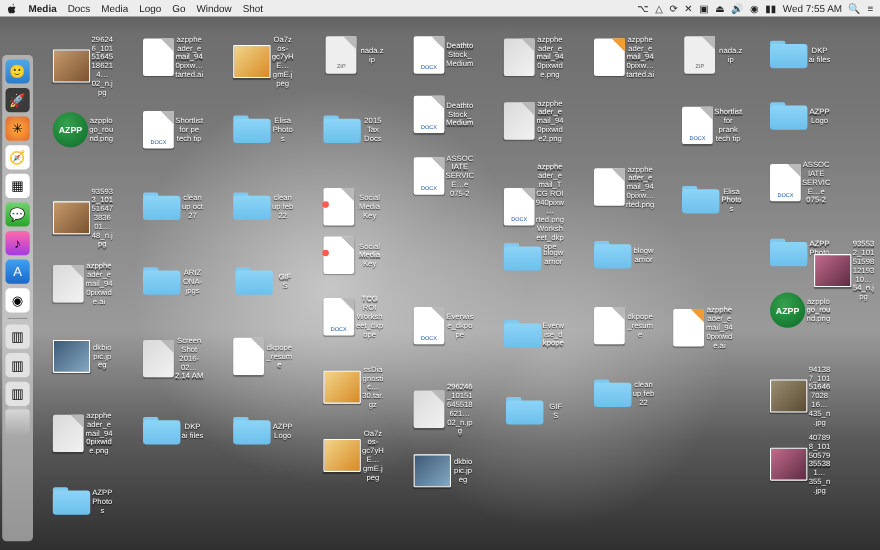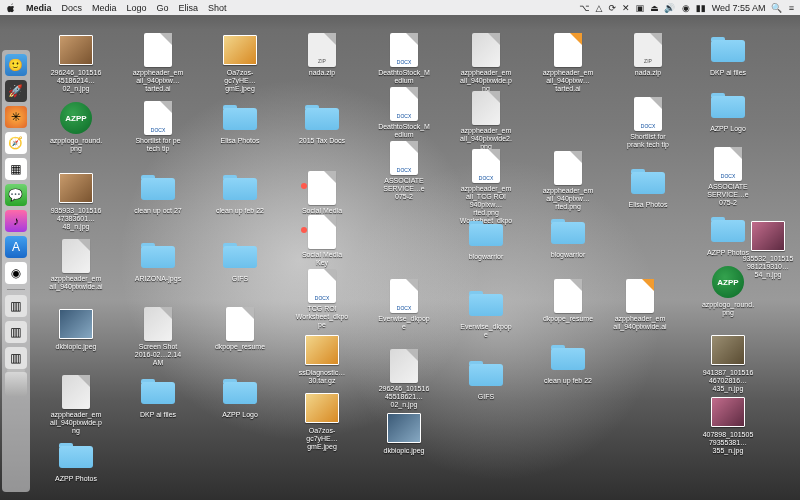--- a/index.html
+++ b/index.html
@@ -9,21 +9,21 @@
  radial-gradient(circle at 500px 320px,rgba(220,220,220,.4),rgba(220,220,220,0) 160px),
  linear-gradient(180deg,#555 0%,#6e6e6e 6%,#7a7a7a 25%,#8e8e8e 45%,#9a9a9a 60%,#5a5a5a 80%,#2f2f2f 100%)}
 #menubar{position:absolute;top:0;left:0;right:0;height:15px;background:#ededee;display:flex;align-items:center;font-size:9px;color:#222;padding:0 6px;gap:10px;z-index:50}
 #menubar .right{margin-left:auto;display:flex;align-items:center;gap:6px}
 #menubar svg{display:block}
 #menubar .mitem{cursor:default}
 #dock{position:absolute;left:2px;top:50px;bottom:8px;width:28px;background:rgba(230,230,232,.55);border-radius:4px;display:flex;flex-direction:column;align-items:center;gap:4px;padding:4px 0;z-index:40}
 .dicon{width:22px;height:22px;border-radius:4px;display:flex;align-items:center;justify-content:center;font-size:12px}
 .dsep{width:18px;height:1px;background:rgba(0,0,0,.25);margin:1px 0}
 #icons{position:absolute;inset:15px 0 0 0}
-.fi{position:absolute;width:56px;display:flex;flex-direction:column;align-items:center;text-align:center}
+.fi{position:absolute;width:56px;display:flex;align-items:center;text-align:center}
 .fi .ic{width:40px;height:34px;display:flex;align-items:center;justify-content:center;margin-bottom:2px}
 .fi .lbl{font-size:7px;line-height:8px;color:#fff;text-shadow:0 1px 1px rgba(0,0,0,.9);word-break:break-word;padding:0 1px}
 .folder{width:34px;height:26px}
 .folder::before{content:"";display:block;width:14px;height:4px;background:#7fc9ef;border-radius:2px 2px 0 0}
 .folder::after{content:"";display:block;width:34px;height:22px;background:linear-gradient(180deg,#8dd4f7,#6cc0ec);border-radius:3px;margin-top:-1px}
 .doc{width:28px;height:34px;background:#fff;border-radius:2px;position:relative;box-shadow:0 1px 1px rgba(0,0,0,.3)}
 .doc::after{content:"";position:absolute;right:0;top:0;border-width:6px;border-style:solid;border-color:#b9b9b9 #b9b9b9 transparent transparent}
 .doc.docx::before{content:"DOCX";position:absolute;bottom:2px;left:0;right:0;font-size:5px;text-align:center;color:#1050a0}
 .doc.zip{background:#eee}
 .doc.zip::before{content:"ZIP";position:absolute;bottom:3px;left:0;right:0;font-size:5px;text-align:center;color:#555}
@@ -49,21 +49,21 @@
   <span>
         <svg width="10" height="10" viewBox="0 0 24 24" fill="#222">
           <path d="M16 1c0 2-1.5 3.5-3 3.5C13 2.5 14.5 1 16 1zM19 17c-1 2.5-2.5 5-4.5 5-1.5 0-2-1-3.5-1s-2 1-3.5 1C5.5 22 3 18 3 13c0-4 2.5-6 5-6 1.5 0 2.5 1 3.5 1s2-1 4-1c1.5 0 3 1 4 2.5-3.5 2-3 7.5-.5 7.5z"></path>
         </svg>
       </span>
   <b class="mitem">Media</b>
   <span class="mitem">Docs</span>
   <span class="mitem">Media</span>
   <span class="mitem">Logo</span>
   <span class="mitem">Go</span>
-  <span class="mitem">Elisa</span>
+  <span class="mitem">Window</span>
   <span class="mitem">Shot</span>
   <span class="right">
    <span>⌥</span>
    <span>△</span>
    <span>⟳</span>
    <span>✕</span>
    <span>▣</span>
    <span>⏏</span>
    <span>🔊</span>
    <span>◉</span>

